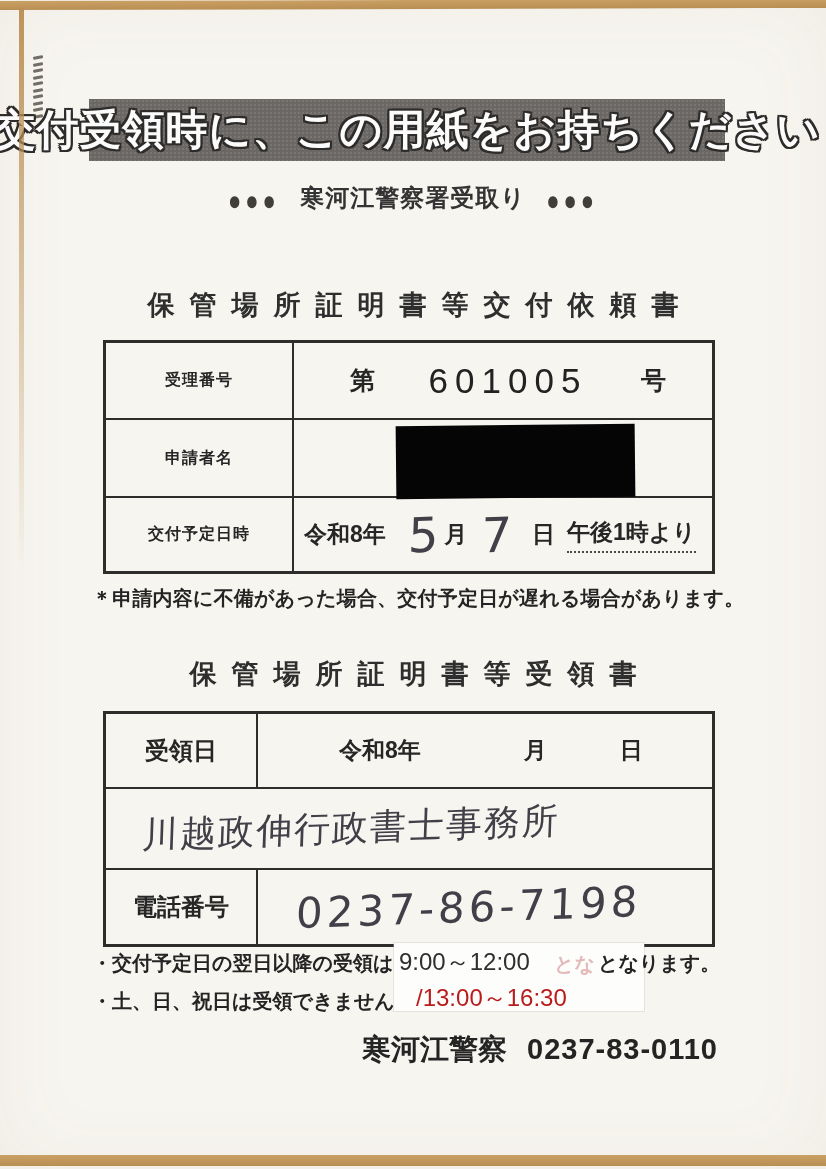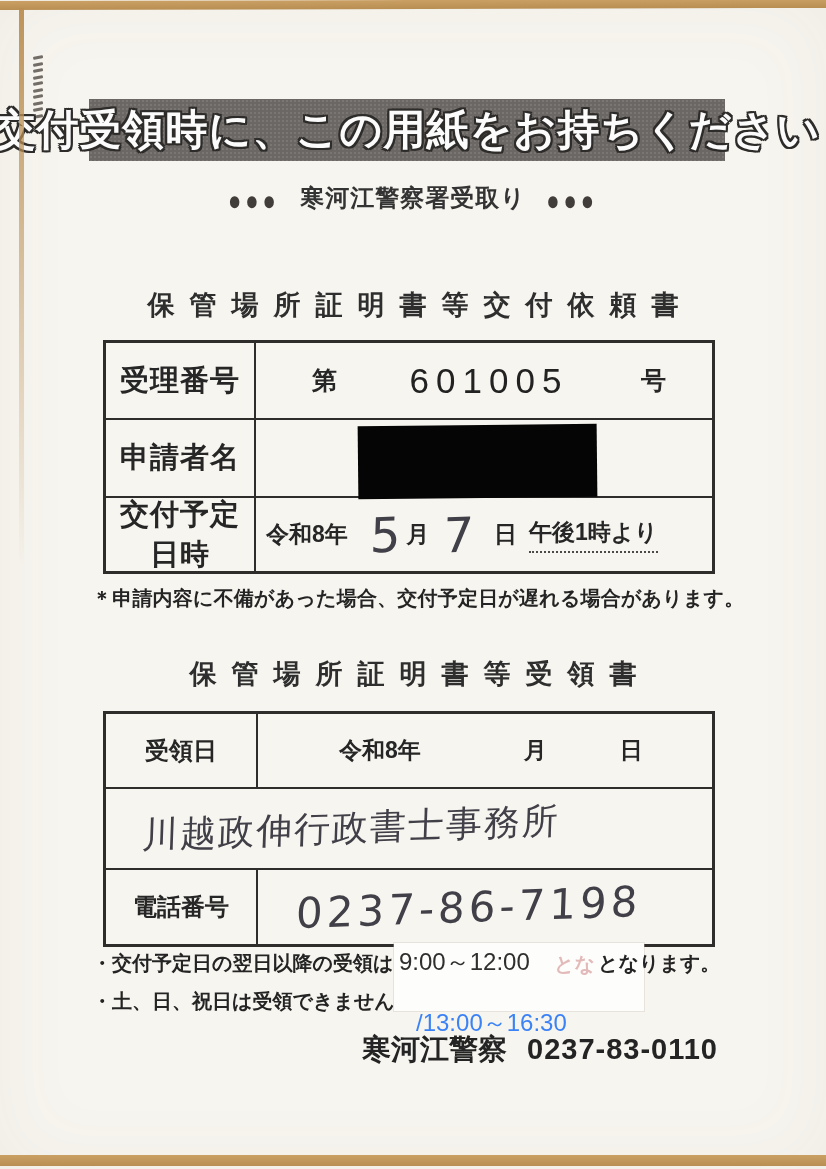--- a/index.html
+++ b/index.html
@@ -48,21 +48,21 @@
   .t1 { top:287px; }
   .t2 { top:656px;font-family:Liberation Serif, serif; }
   
   .tbl { position:absolute; left:103px; width:612px; border:3px solid #2f2d2b; }
   .tbl1 { top:340px; }
   .tbl2 { top:711px; }
   .tr { display:flex; border-top:2px solid #2f2d2b; }
   .tr:first-child { border-top:none; }
   .th { border-right:2px solid #2f2d2b; display:flex; align-items:center; justify-content:center;
         font-weight:600; color:#262626; text-align:center; }
-  .tbl1 .th { width:150px; font-size:29px; letter-spacing:1px; }
+  .tbl1 .th { width:188px; font-size:16px; letter-spacing:1px; }
   .tbl2 .th { width:152px; font-size:24px; }
   .th.small { font-size:20px; letter-spacing:0; }
   .td { flex:1; position:relative; display:flex; align-items:center; color:#262626; }
   .tbl1 .r1 { height:75px; } .tbl1 .r2 { height:78px; } .tbl1 .r3 { height:75px; }
   .tbl2 .r1 { height:73px; } .tbl2 .r2 { height:81px; } .tbl2 .r3 { height:76px; }
   
   .pre  { margin-left:56px; font-size:25px; font-weight:600; }
   .num  { flex:1; text-align:center; font-size:35px; font-weight:500; letter-spacing:7px; color:#222; }
   .suf  { margin-right:46px; font-size:25px; font-weight:600; }
   .redaction { position:absolute; left:102px; top:5px; width:239px; height:73px;
@@ -87,21 +87,21 @@
   
   .note1 { position:absolute; left:92px; top:585px; font-size:20px; font-weight:600;
            color:#242424; letter-spacing:0.2px; white-space:nowrap; }
   .footnotes { position:absolute; left:92px; top:948px; width:660px; height:72px; }
   .fn-bold { font-size:20px; font-weight:600; color:#242424; white-space:nowrap; }
   .fn-l1 { position:absolute; left:0; top:2px; }
   .fn-l2 { position:absolute; left:0; top:40px; }
   .sticker { position:absolute; left:302px; top:-5px; width:250px; height:68px;
              background:#fdfdfb; box-shadow:0 0 0 1px rgba(200,195,185,.35); z-index:2; }
   .sticker .stk1 { font-size:24px; color:#2f2f2f; padding:3px 0 0 5px; white-space:nowrap; }
-  .sticker .stk2 { font-size:24px; color:#3b82f6; padding:4px 0 0 22px; white-space:nowrap;margin-top:25px; }
+  .sticker .stk2 { font-size:24px; color:#b91c1c; padding:4px 0 0 22px; white-space:nowrap; }
   .ghost { position:absolute; left:462px; top:3px; font-size:20px; font-weight:600;
            color:rgba(214,150,150,.65); z-index:3; white-space:nowrap; }
   .l1-suffix { position:absolute; left:506px; top:2px; z-index:3; }
   
   .footer { position:absolute; right:108px; top:1030px; font-size:29px; font-weight:600;
             color:#242424; white-space:nowrap; }
   .footer .footer-phone { margin-left:20px; letter-spacing:1px;margin-top:6px; }
 </style>
 </head>
 <body>

